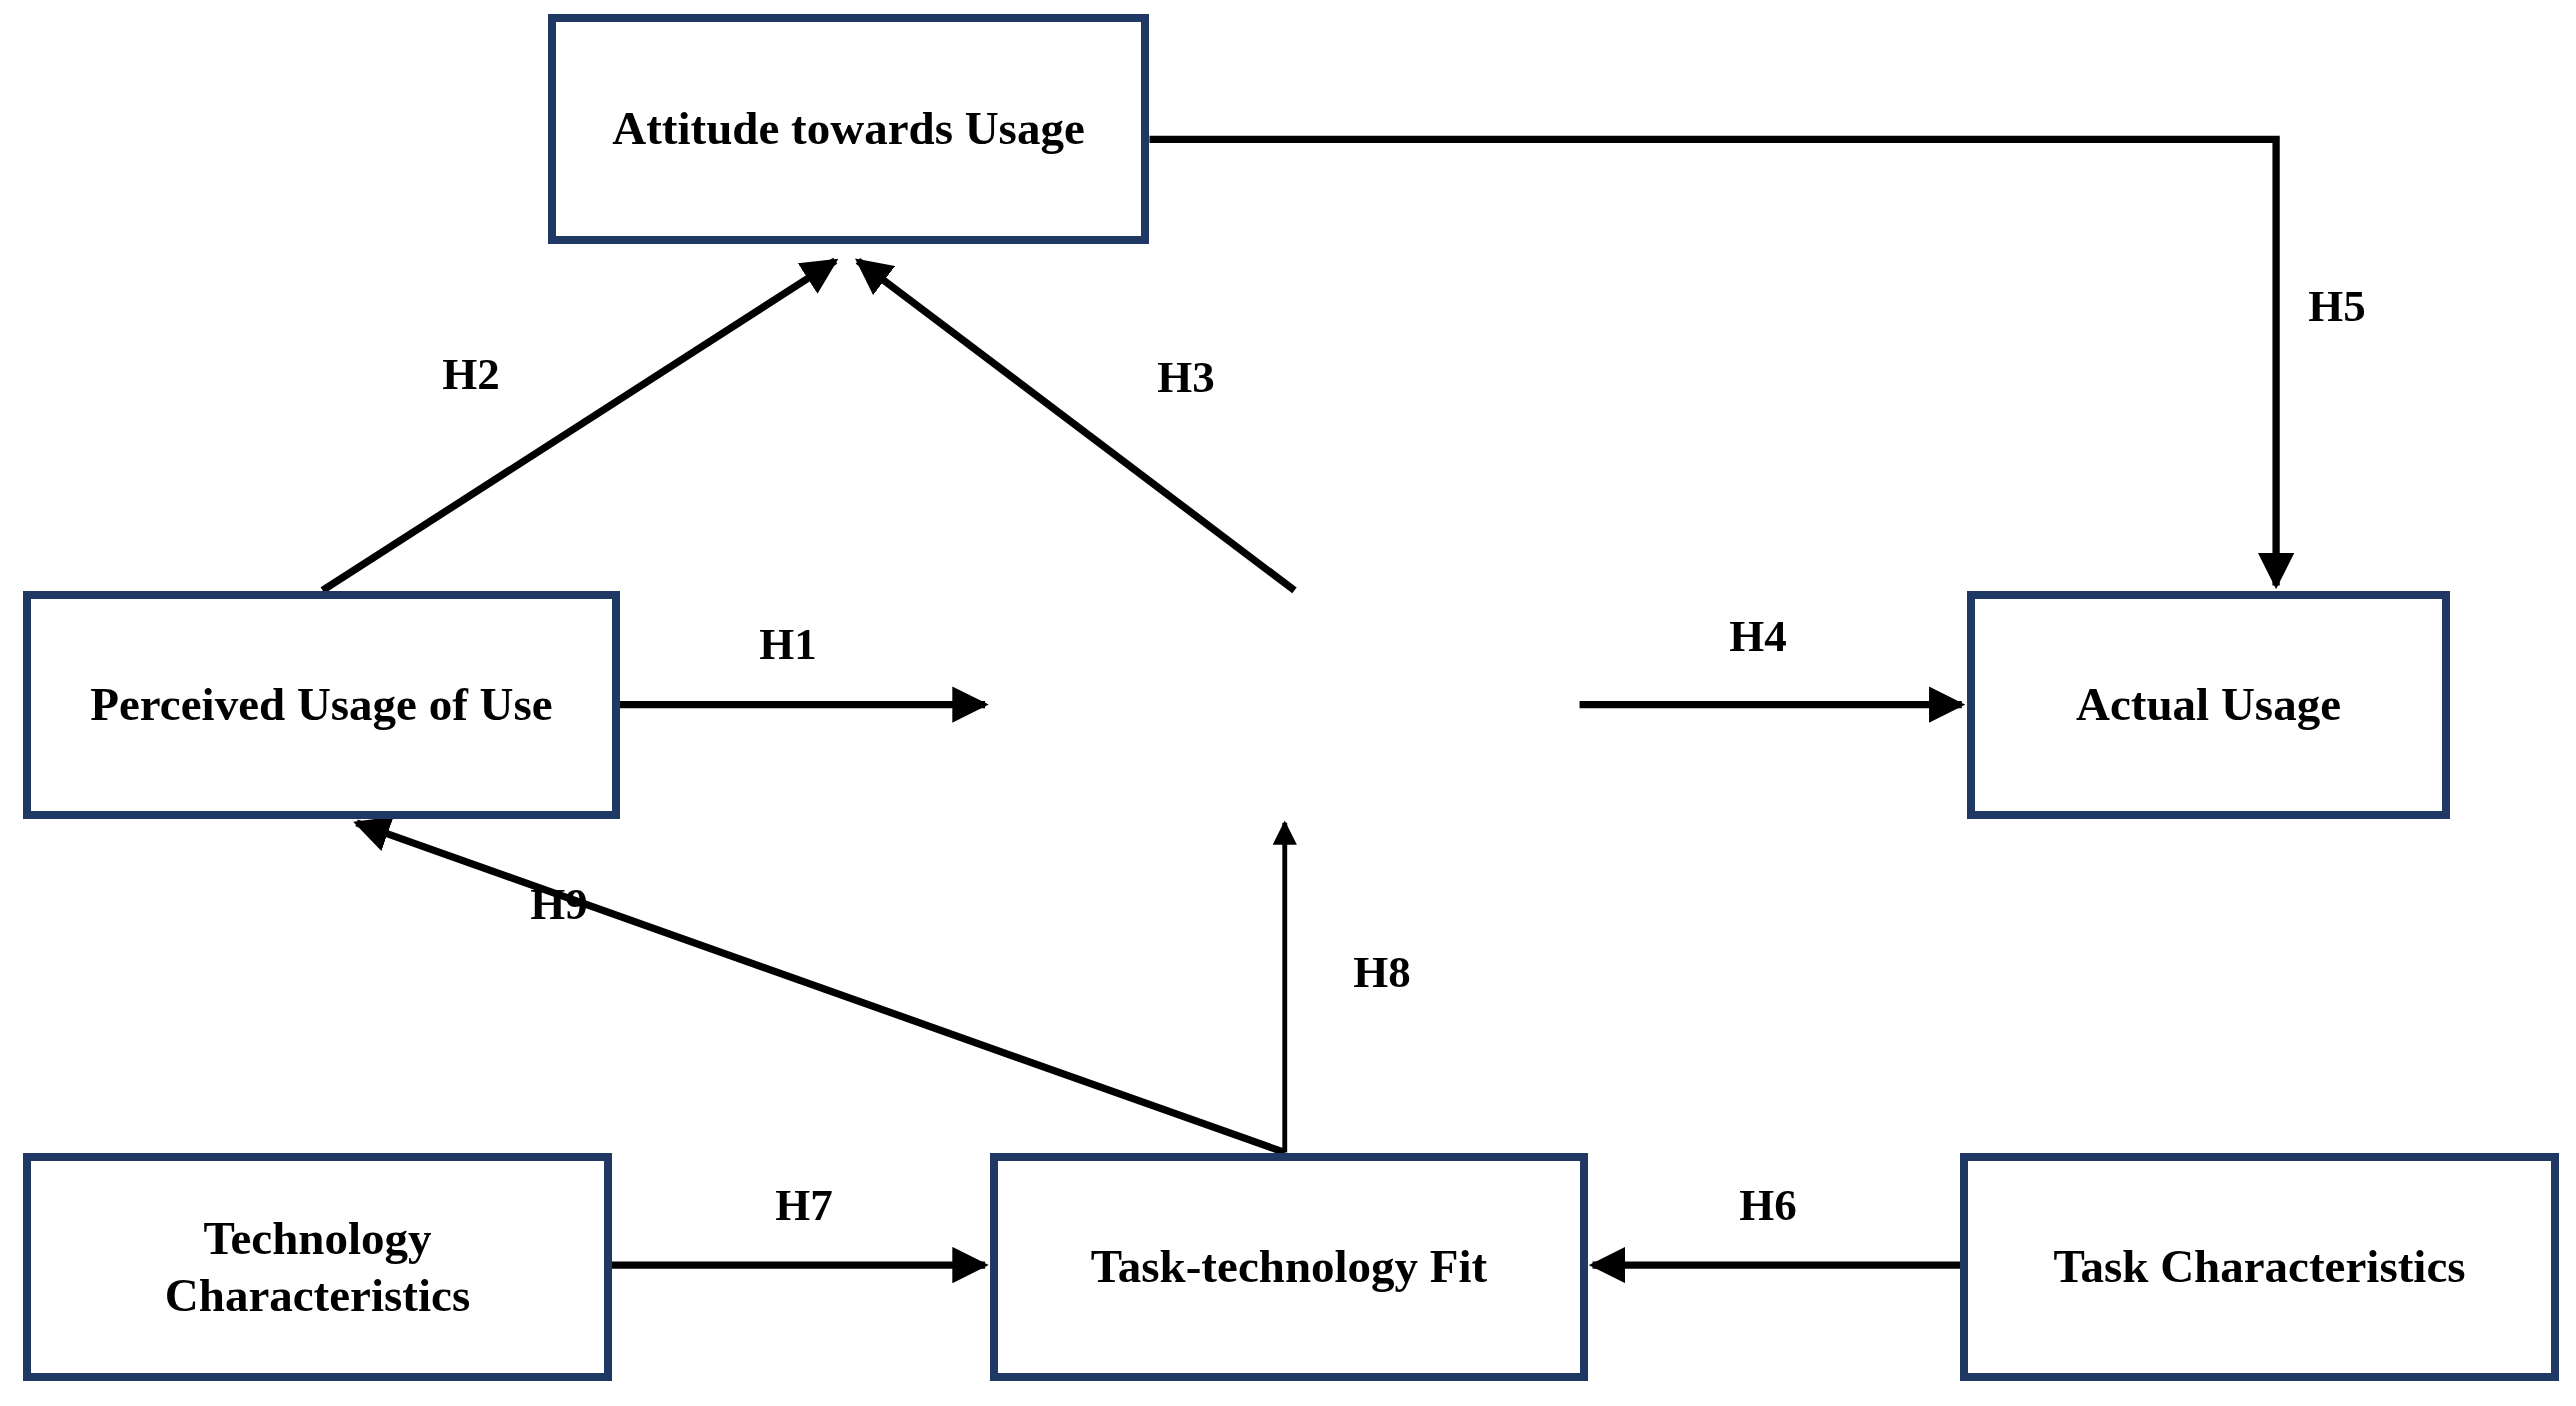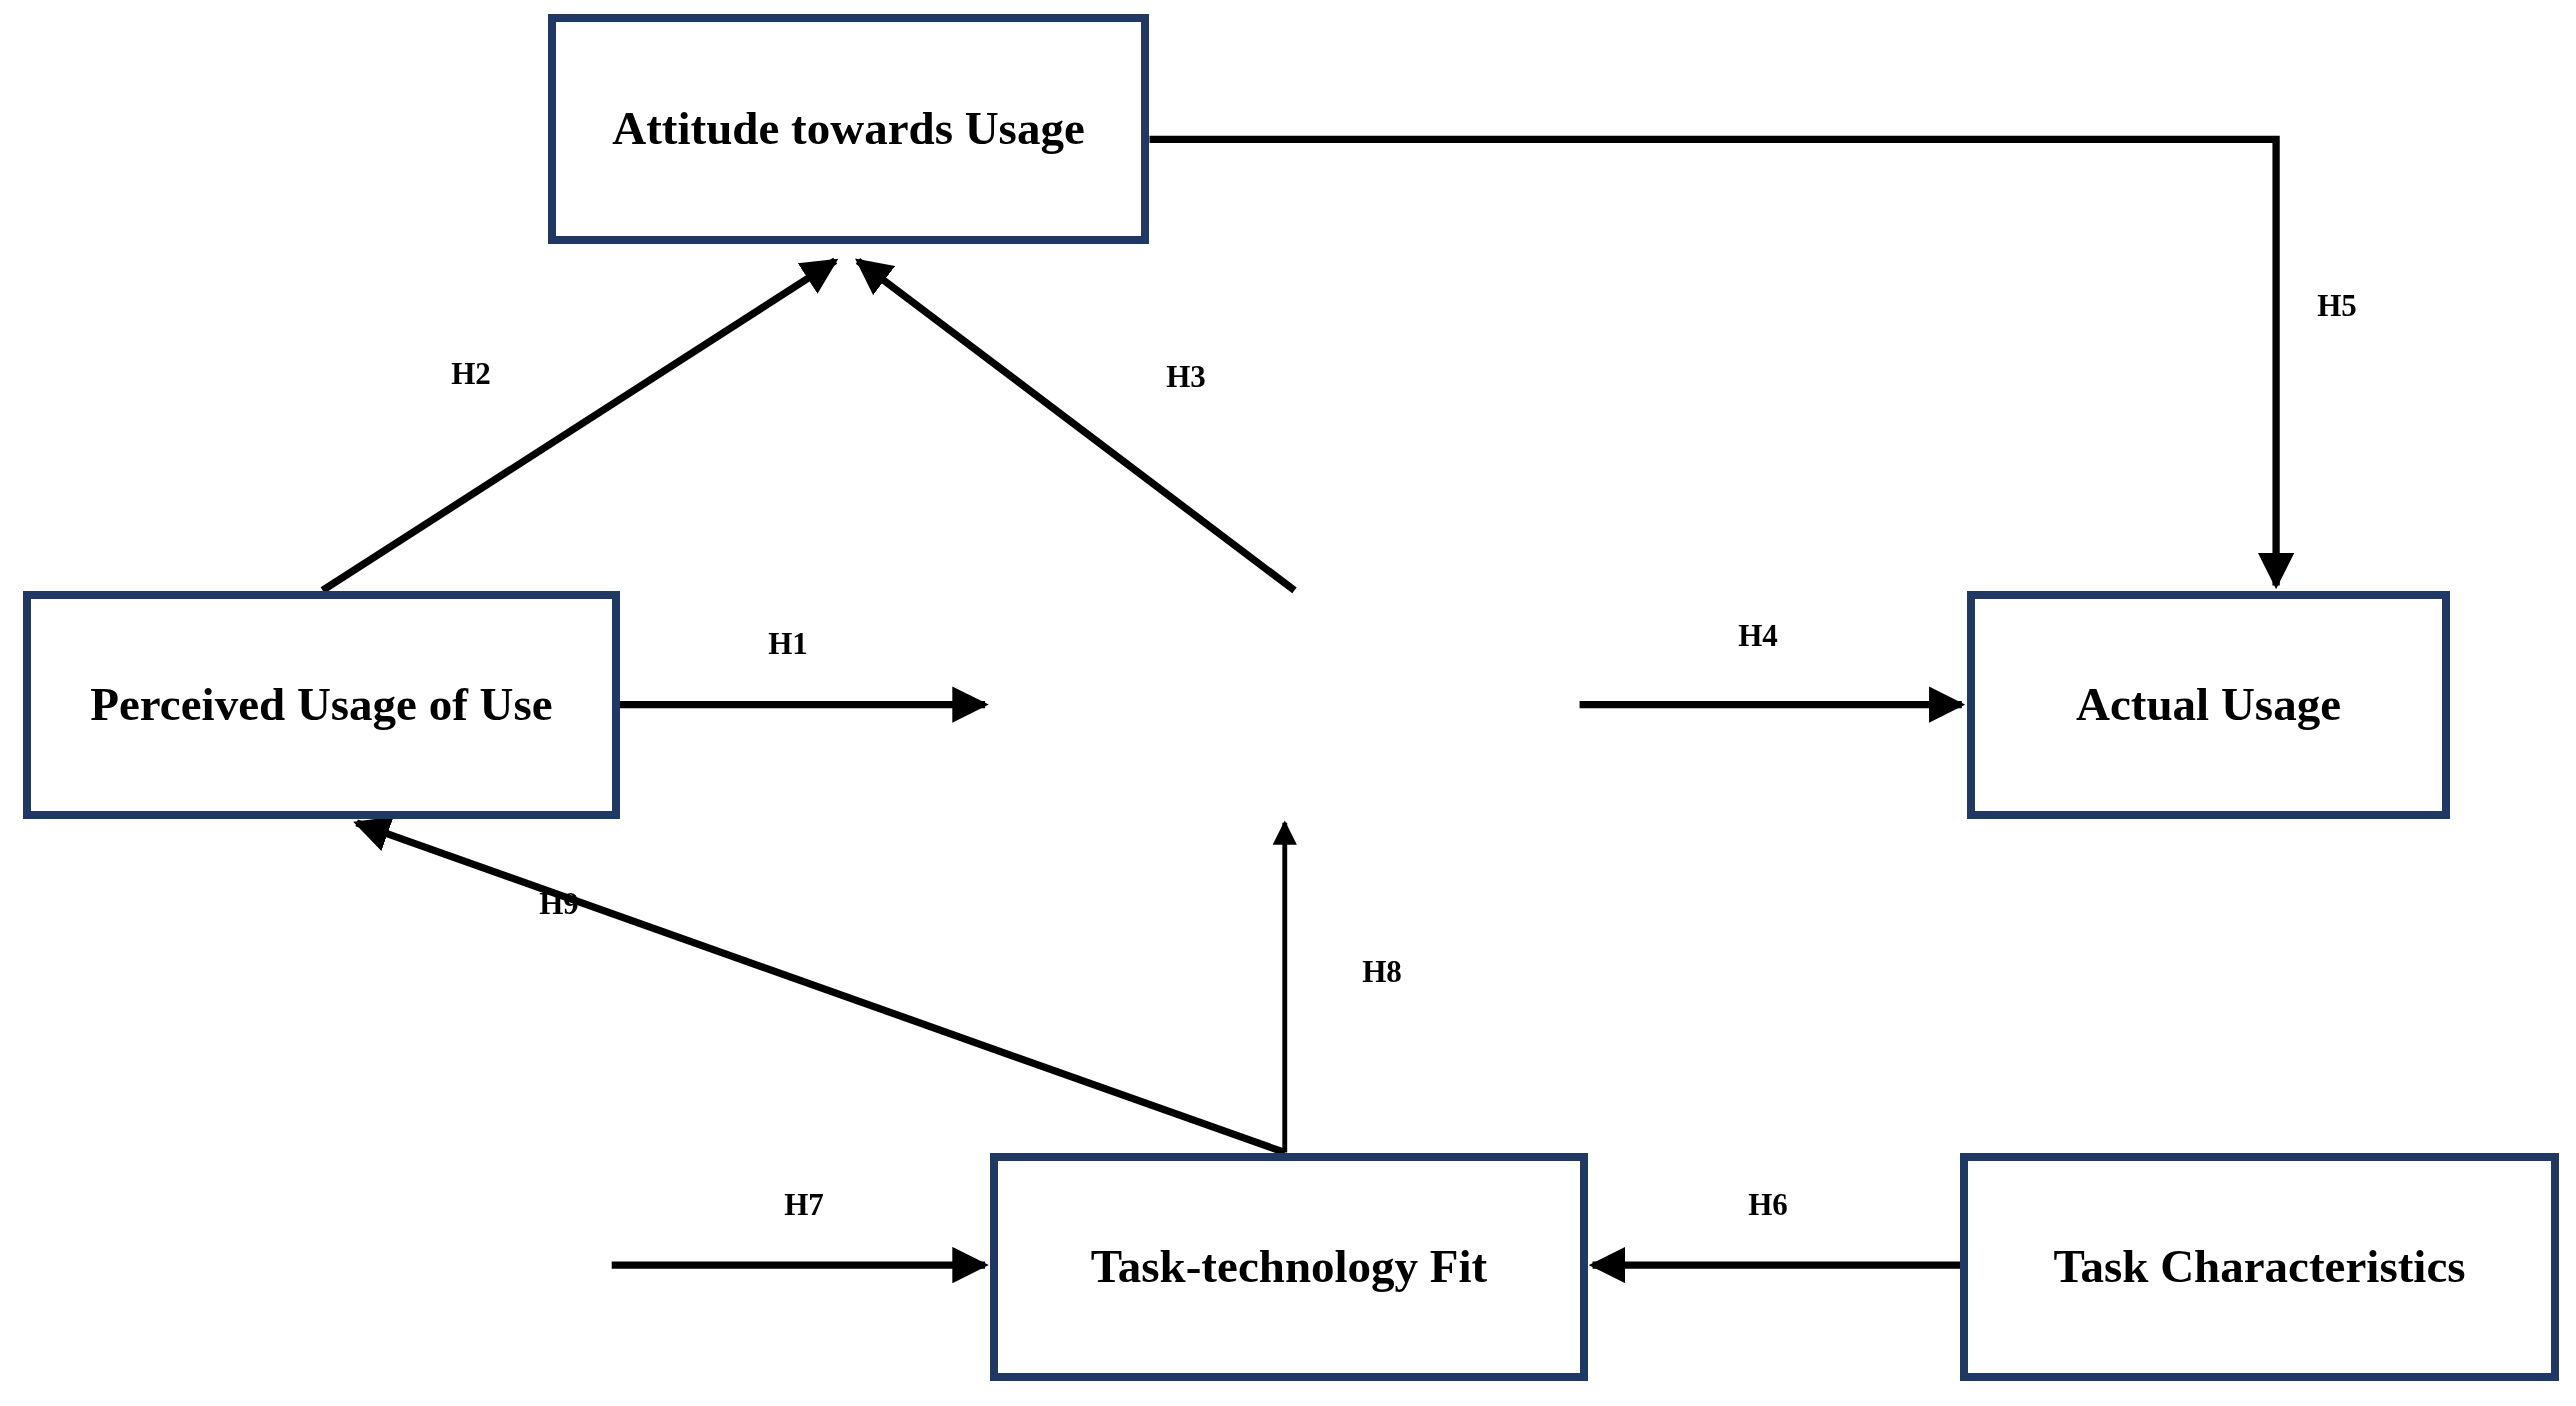--- a/index.html
+++ b/index.html
@@ -25,21 +25,21 @@
   #node-attitude{left:548px;top:14px;width:601px;height:230px;}
   #node-peu{left:23px;top:591px;width:597px;height:228px;}
   #node-pu{left:990px;top:591px;width:590px;height:228px;}
   #node-au{left:1967px;top:591px;width:483px;height:228px;}
   #node-tech{left:23px;top:1153px;width:589px;height:228px;}
   #node-ttf{left:990px;top:1153px;width:598px;height:228px;}
   #node-task{left:1960px;top:1153px;width:599px;height:228px;}
   #node-tech .node-label{max-width:421px;}
 
   .edge-label{position:absolute;transform:translate(-50%,-50%);
-        font-weight:700;font-size:31px;color:var(--text);white-space:nowrap;text-align:center;}
+        font-weight:700;font-size:45px;color:var(--text);white-space:nowrap;text-align:center;}
   #label-h1{left:788px;top:644px;}
   #label-h2{left:471px;top:374px;}
   #label-h3{left:1186px;top:377px;}
   #label-h4{left:1758px;top:636px;}
   #label-h5{left:2337px;top:306px;}
   #label-h6{left:1768px;top:1205px;}
   #label-h7{left:804px;top:1205px;}
   #label-h8{left:1382px;top:972px;}
   #label-h9{left:559px;top:904px;}
 </style>
@@ -67,20 +67,23 @@
 
   <div class="node" id="node-attitude">
     <span class="node-label">Attitude towards Usage</span>
   </div>
   <div class="node" id="node-peu">
     <span class="node-label">Perceived Usage of Use</span>
   </div>
   <div class="node" id="node-au">
     <span class="node-label">Actual Usage</span>
   </div>
+  <div class="node" id="node-tech">
+    <span class="node-label">Technology Characteristics</span>
+  </div>
   <div class="node" id="node-task">
     <span class="node-label">Task Characteristics</span>
   </div>
   <div class="node" id="node-ttf">
     <span class="node-label">Task-technology Fit</span>
   </div>
 
   <div class="edge-label" id="label-h1">H1</div>
   <div class="edge-label" id="label-h2">H2</div>
   <div class="edge-label" id="label-h3">H3</div>

